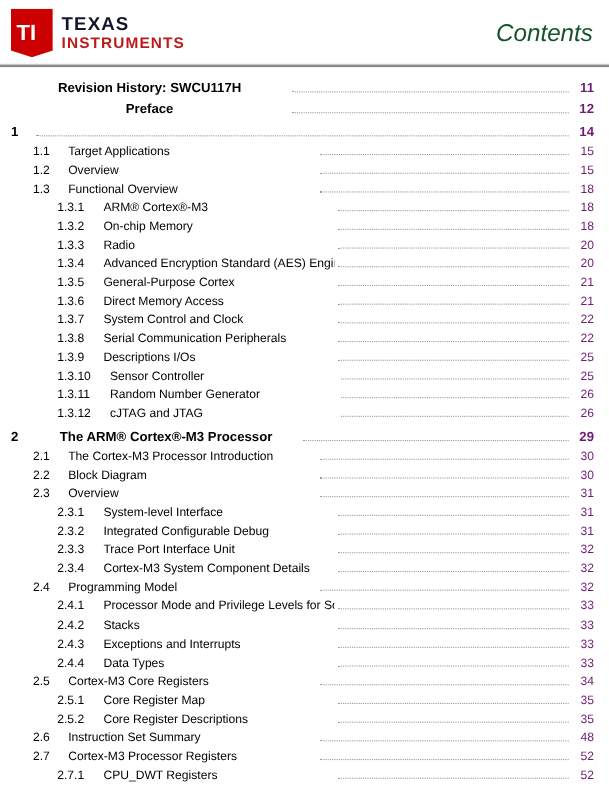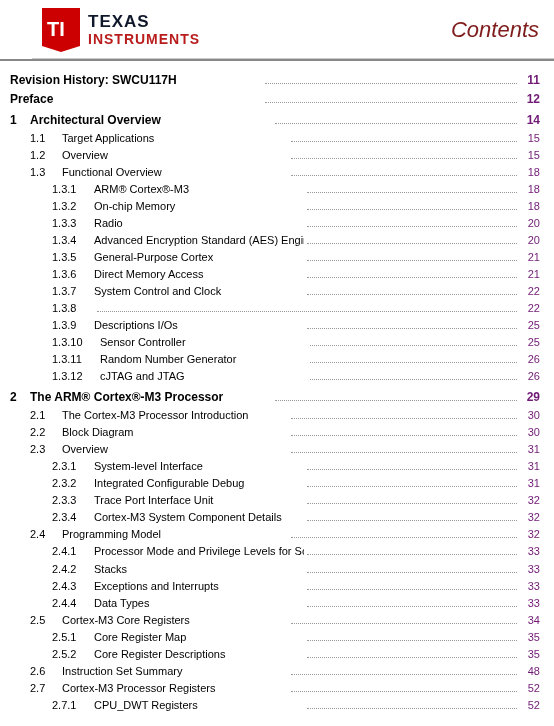--- a/index.html
+++ b/index.html
@@ -11,21 +11,20 @@
       font-size: 11px;
       color: #000;
     }
 
     
     .header {
       display: flex;
       align-items: center;
       padding: 8px 10px 6px 10px;
       border-bottom: 1px solid #ccc;
-      margin-left: 32px;
     }
     .logo-area {
       display: flex;
       align-items: center;
       gap: 8px;
     }
     .logo-icon {
       width: 38px;
       height: 44px;
     }
@@ -44,21 +43,21 @@
       font-size: 14px;
       font-weight: bold;
       color: #b91c1c;
       letter-spacing: 1px;
     }
     .header-right {
       flex: 1;
       text-align: right;
       font-size: 22px;
       font-style: italic;
-      color: #7f1d1d;
+      color: #14532d;
       font-weight: normal;
       padding-right: 5px;
     }
 
     
     .divider {
       height: 2px;
       background: #888;
       margin: 0 0 6px 0;
     }
@@ -88,20 +87,21 @@
     .toc-entry .label {
       flex: 1;
       color: #000;
       font-weight: normal;
       white-space: nowrap;
       overflow: hidden;
     }
     .toc-entry .label.bold {
       font-weight: bold;
       font-size: 12px;
+      text-align: center;
     }
     .toc-entry .dots {
       flex: 1;
       border-bottom: 1px dotted #999;
       margin: 0 3px 3px 3px;
       min-width: 10px;
     }
     .toc-entry .page {
       color: #701a75;
       font-weight: normal;
@@ -170,21 +170,20 @@
 
   <div class="toc-entry preface-entry indent-0">
     <span class="label bold">Preface</span>
     <span class="dots"></span>
     <span class="page bold">12</span>
   </div>
 
   <div class="toc-entry section-header indent-0">
     <span class="num bold">1</span>
     <span style="min-width:6px"></span>
-    <span class="label bold">Architectural Overview</span>
     <span class="dots"></span>
     <span class="page bold">14</span>
   </div>
 
   <div class="toc-entry indent-1">
     <span class="num-sub">1.1</span>
     <span class="label">Target Applications</span>
     <span class="dots"></span>
     <span class="page">15</span>
   </div>
@@ -247,20 +246,21 @@
 
   <div class="toc-entry indent-2">
     <span class="num-sub2">1.3.7</span>
     <span class="label">System Control and Clock</span>
     <span class="dots"></span>
     <span class="page">22</span>
   </div>
 
   <div class="toc-entry indent-2">
     <span class="num-sub2">1.3.8</span>
+    <span class="label">Serial Communication Peripherals</span>
     <span class="dots"></span>
     <span class="page">22</span>
   </div>
 
   <div class="toc-entry indent-2">
     <span class="num-sub2">1.3.9</span>
     <span class="label">Descriptions I/Os</span>
     <span class="dots"></span>
     <span class="page">25</span>
   </div>

